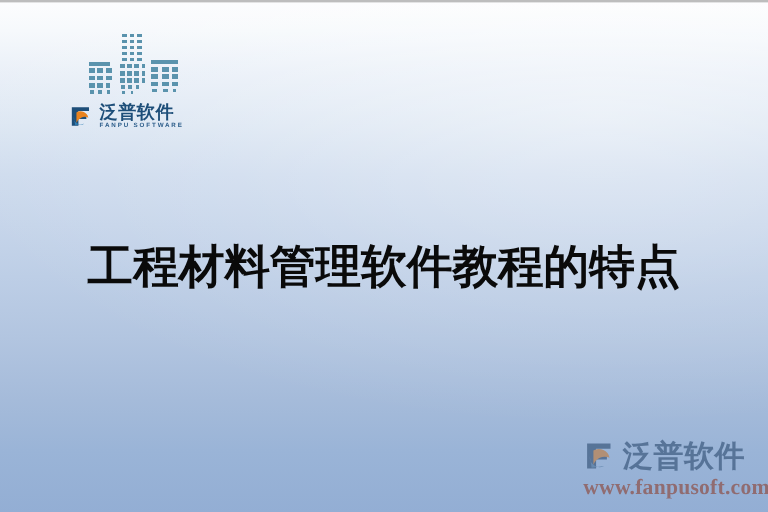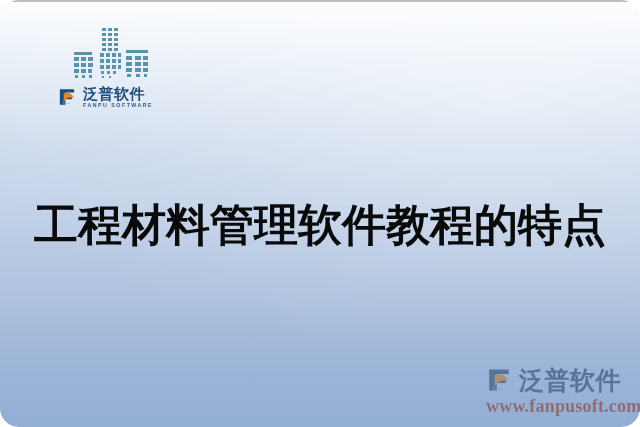--- a/index.html
+++ b/index.html
@@ -19,21 +19,20 @@
         #f6f9fc 6%,
         #eaf0f8 14%,
         #dde7f3 24%,
         #cfdcee 34%,
         #c6d5ea 44%,
         #bdcee6 54%,
         #b2c5e0 66%,
         #a5bbda 78%,
         #9ab4d7 88%,
         #93aed4 100%);
-    border-radius: 19px;
   }
 
   
   .slide::after{
     content:"";
     position:absolute; inset:0;
     background:radial-gradient(120% 85% at 78% 22%,
                rgba(255,255,255,0.40) 0%,
                rgba(255,255,255,0.12) 42%,
                rgba(255,255,255,0) 72%);
@@ -76,21 +75,21 @@
     letter-spacing:1.55px; white-space:nowrap;
     margin-top:2px;
   }
 
   
   .title{
     position:absolute;
     left:0; top:203px;
     width:640px;
     text-align:center;
-    font-size:44px;
+    font-size:38px;
     font-weight:700;
     color:#0a0a0a;
     letter-spacing:0px;
     line-height:1;
     white-space:nowrap;
     z-index:5;
     font-family:"DejaVu Sans","Liberation Sans",sans-serif;
   }
 
   

